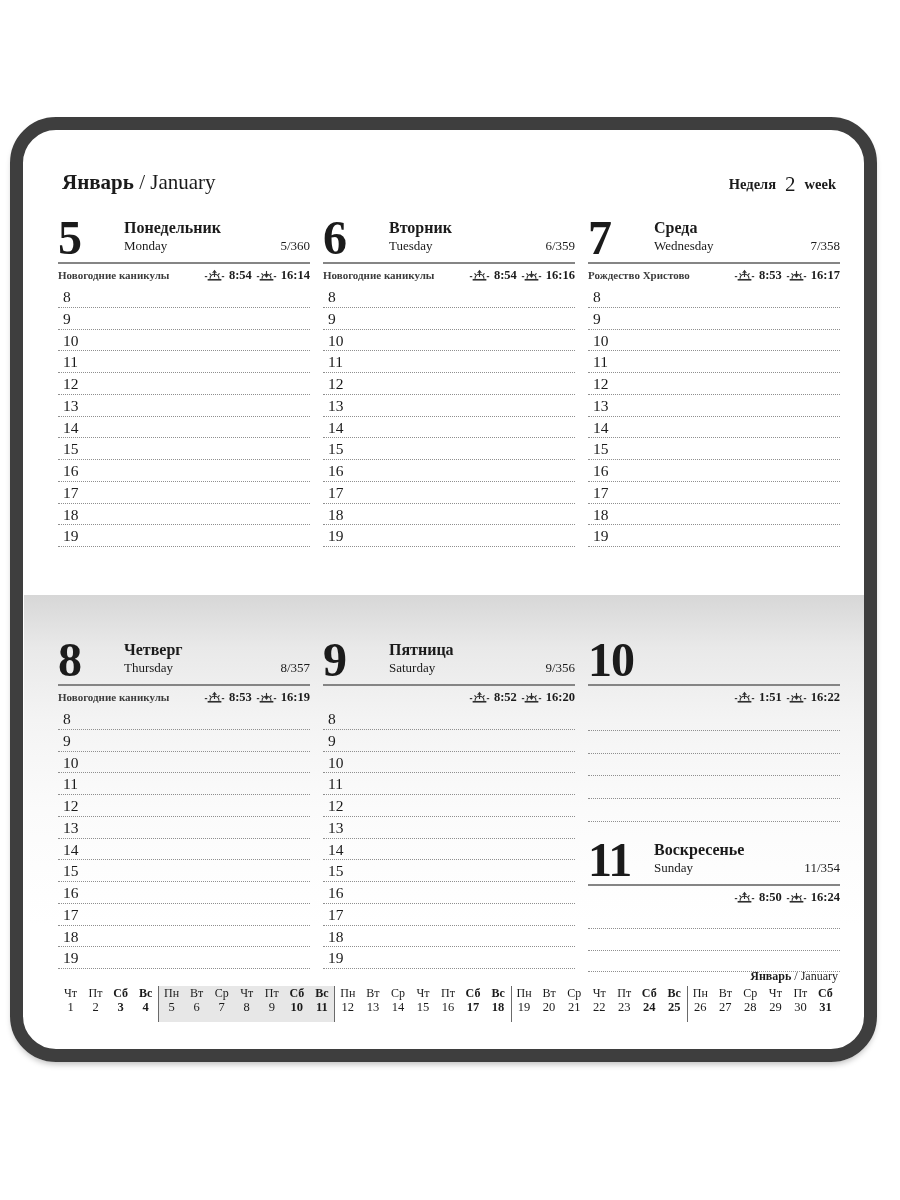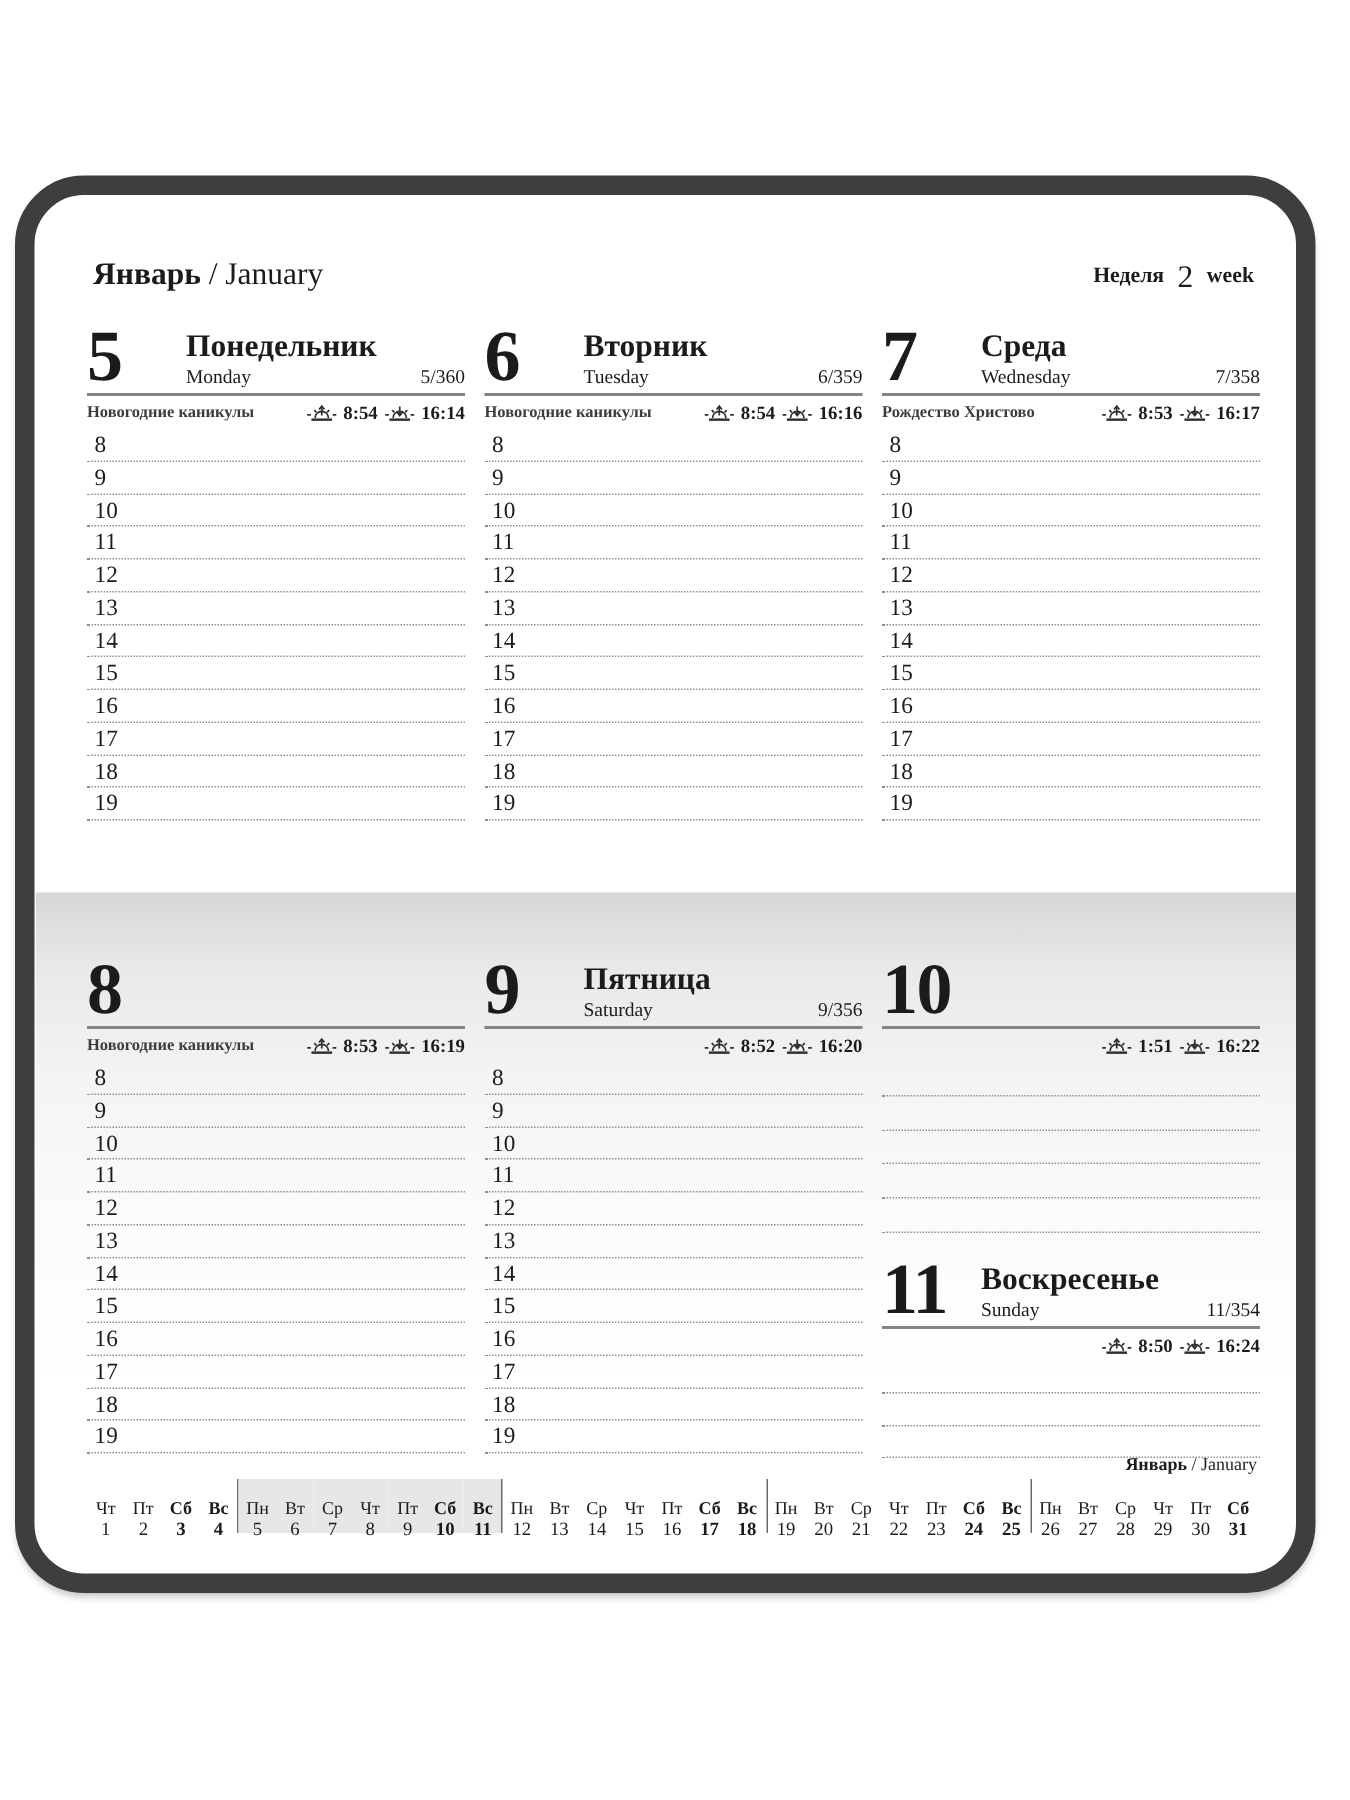--- a/index.html
+++ b/index.html
@@ -21,41 +21,41 @@
   .month-header .rest{font-weight:normal;}
   .week-indicator{position:absolute;right:64px;top:172px;display:flex;align-items:center;gap:9px;}
   .week-indicator .lbl{font-size:14.5px;font-weight:bold;}
   .week-indicator .num{font-size:21px;}
 
   
   .day-card{position:absolute;width:252px;}
   .day-head{display:flex;height:46px;}
   .day-num{width:66px;font-size:48px;font-weight:bold;line-height:0.92;letter-spacing:-1px;}
   .day-names{flex:1;padding-top:3px;}
-  .name-ru{font-size:21px;font-weight:bold;line-height:1.1;}
+  .name-ru{font-size:16px;font-weight:bold;line-height:1.1;}
   .en-row{display:flex;justify-content:space-between;align-items:flex-end;margin-top:1px;}
   .name-en{font-size:13px;}
   .fraction{font-size:13px;}
   .head-rule{border-top:2px solid #858585;}
   .sun-row{height:22px;display:flex;align-items:center;}
   .note{font-size:11px;font-weight:bold;color:#3c3c3c;white-space:nowrap;text-align:right;}
   .sun-group{display:flex;align-items:center;gap:4px;margin-left:auto;}
   .sun-icon{display:inline-flex;align-items:center;}
   .sun-time{font-size:12.5px;font-weight:bold;}
   .hour-row{height:21.75px;border-bottom:1px dotted #8f8f8f;box-sizing:border-box;}
   .hour-label{display:inline-block;font-size:15.5px;line-height:1;padding:3px 0 0 5px;}
   .blank-wide .hour-row{height:22.8px;}
   .blank-narrow .hour-row{height:21.3px;}
 
   
   .mini-cal-title{position:absolute;left:588px;top:969px;width:250px;text-align:right;font-size:12px;}
   .mini-cal-title .ru{font-weight:bold;}
   .mini-cal-strip{position:absolute;left:58px;top:986px;width:780px;height:36px;display:flex;}
   .cal-cell{flex:1;text-align:center;box-sizing:border-box;}
-  .cal-cell .dow{display:block;font-size:12px;line-height:14px;margin-top:12px;}
+  .cal-cell .dow{display:block;font-size:12px;line-height:14px;margin-top:0;}
   .cal-cell .date{display:block;font-size:12.5px;line-height:15px;}
   .cal-cell.weekend{font-weight:bold;}
   .cal-cell.divider{border-right:1.5px solid #6a6a6a;}
   .cal-cell.current{background:#e7e7e7;}
 </style>
 </head>
 <body>
 
 <div class="fold-shadow"></div>
 <div class="frame"></div>
@@ -256,20 +256,27 @@
       <div class="hour-row"><span class="hour-label">16</span></div>
       <div class="hour-row"><span class="hour-label">17</span></div>
       <div class="hour-row"><span class="hour-label">18</span></div>
       <div class="hour-row"><span class="hour-label">19</span></div>
     </div>
 </section>
 
 <section class="day-card" style="left:58px;top:638px">
   <div class="day-head">
     <span class="day-num">8</span>
+    <div class="day-names">
+      <div class="name-ru">Четверг</div>
+      <div class="en-row">
+        <span class="name-en">Thursday</span>
+        <span class="fraction">8/357</span>
+      </div>
+    </div>
   </div>
   <div class="head-rule"></div>
   <div class="sun-row">
     <span class="note">Новогодние каникулы</span>
     <span class="sun-group">
       <span class="sun-icon">
   <svg width="21" height="14" viewBox="0 0 26 17" aria-hidden="true">
     <g stroke="#2e2e2e" stroke-width="1.4" fill="none">
       <path d="M7.5 13 A5.5 5.5 0 0 1 18.5 13"></path>
       <line x1="13" y1="11" x2="13" y2="3.5"></line>

